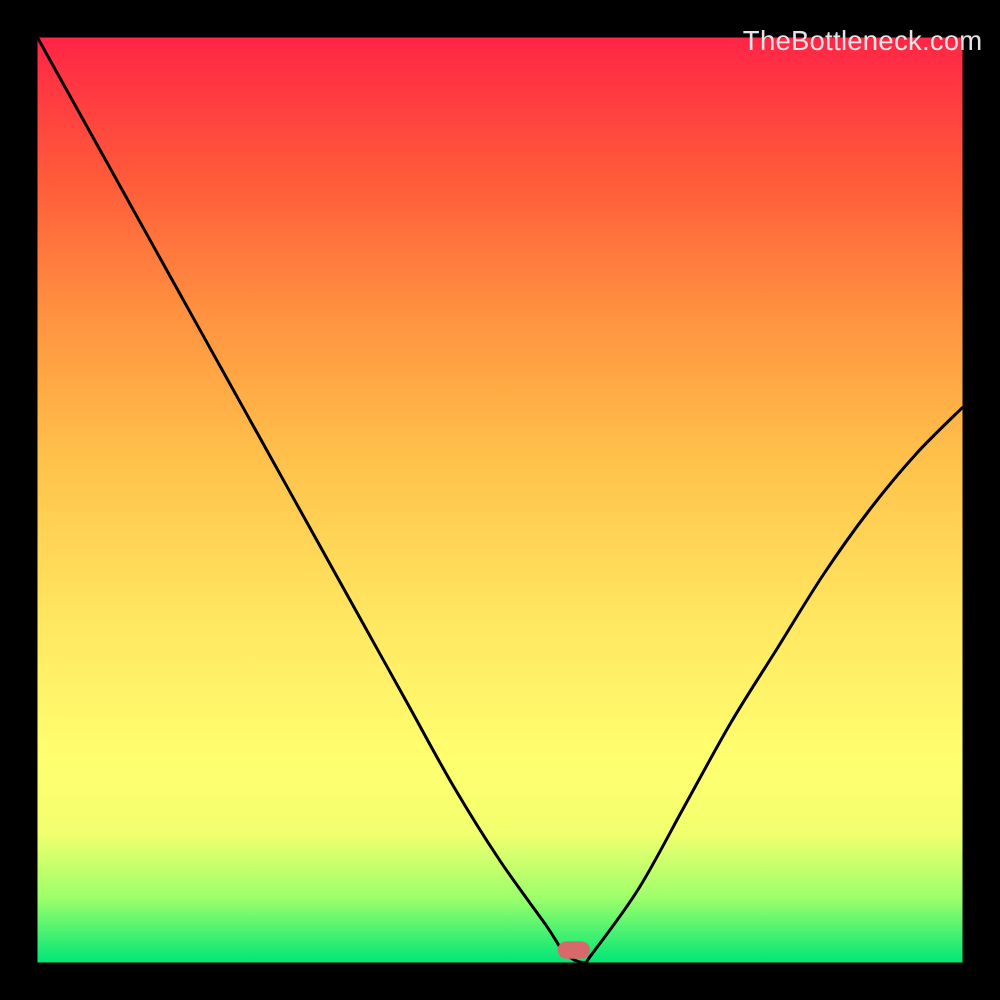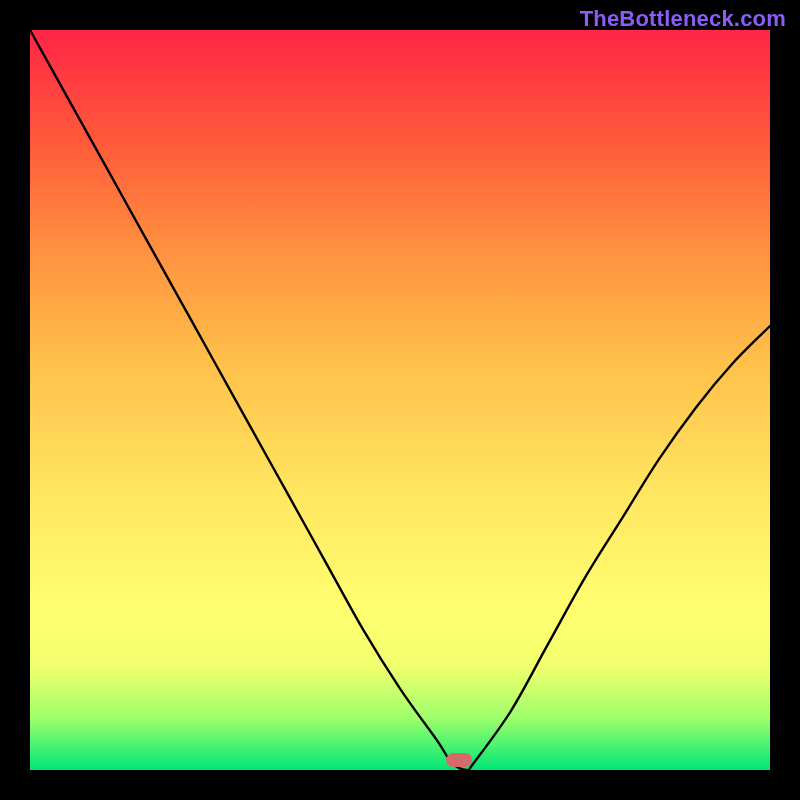--- a/index.html
+++ b/index.html
@@ -29,26 +29,26 @@
       #f2ff6e 14%,
       #ffff70 22%,
       #ffe560 38%,
       #ffc04a 55%,
       #ff9240 70%,
       #ff5a3a 85%,
       #ff2546 100%);
   }
   .watermark {
     position: absolute;
-    top: 6px;
+    top: 20px;
     right: 14px;
     font-family: Arial, Helvetica, sans-serif;
     font-size: 22px;
-    font-weight: 700;
-    color: #8b5cf6;
+    font-weight: 400;
+    color: #e5e5e5;
     letter-spacing: 0.2px;
     user-select: none;
   }
   svg.curve {
     position: absolute;
     left: 0;
     top: 0;
     width: 740px;
     height: 740px;
     overflow: visible;

